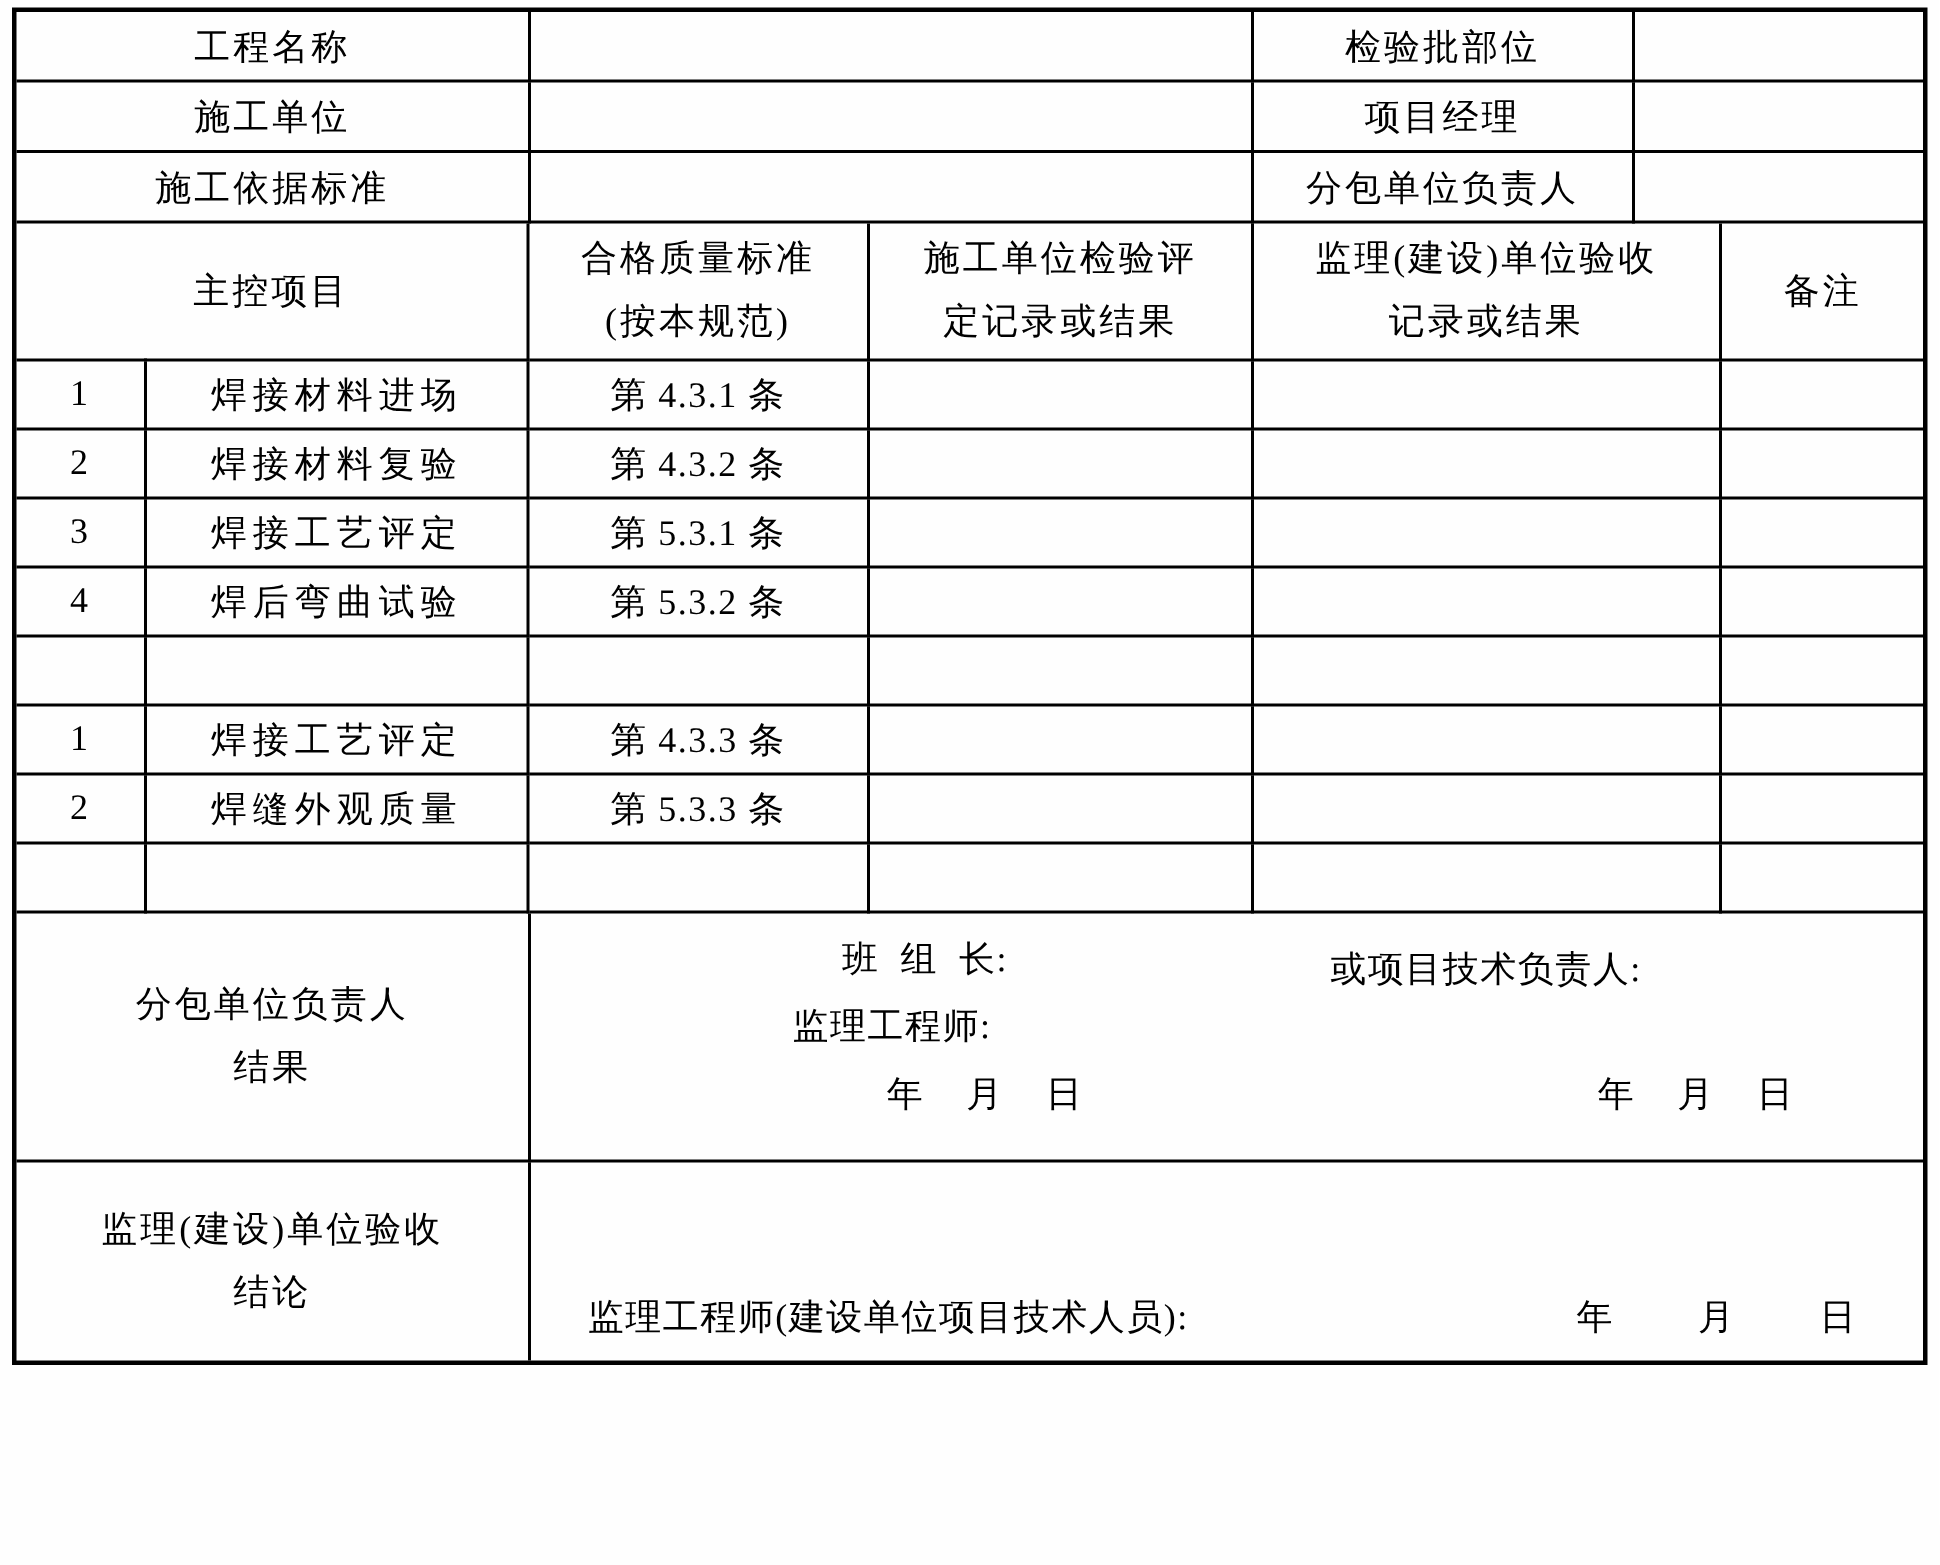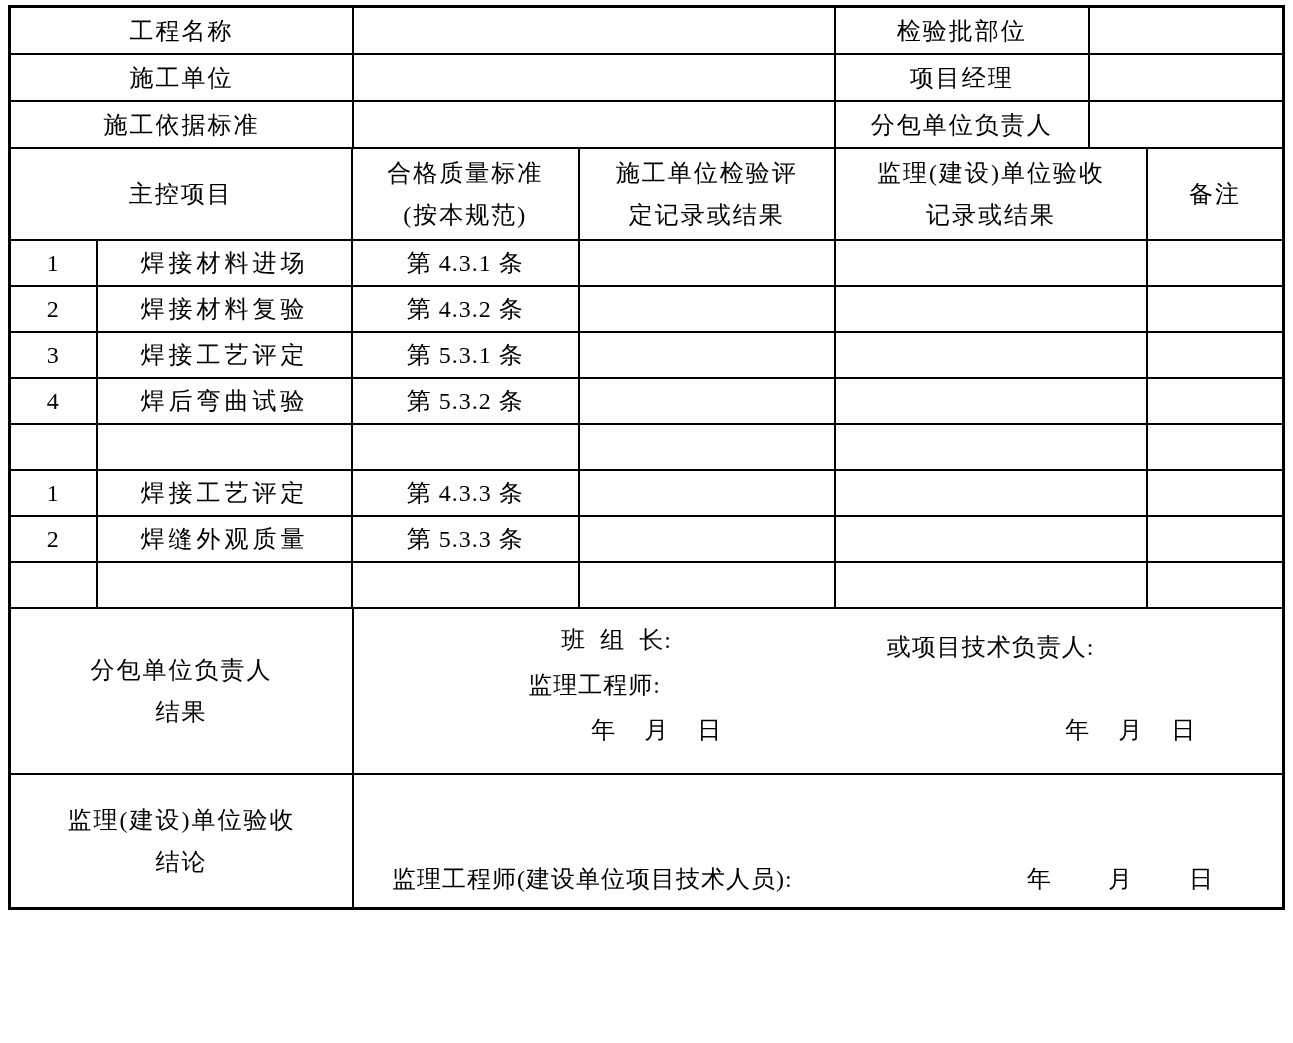--- a/index.html
+++ b/index.html
@@ -66,21 +66,21 @@
   .sx90  { transform:translateX(90px); }
 
   
   .concl-wrap {
     display:flex; flex-direction:column; justify-content:flex-end;
     height:132px; box-sizing:border-box;
     padding-bottom:12px;
   }
   .concl-line {
     display:flex; justify-content:space-between;
-    padding-left:38px; padding-right:68px;
+    padding-left:38px; padding-right:44px;
     white-space:pre; letter-spacing:1px; font-size:24px; line-height:32px;margin-top:13px;
   }
 </style>
 </head>
 <body>
 
 <div class="page">
   <div class="table-wrap">
 
     <table class="t-info">

